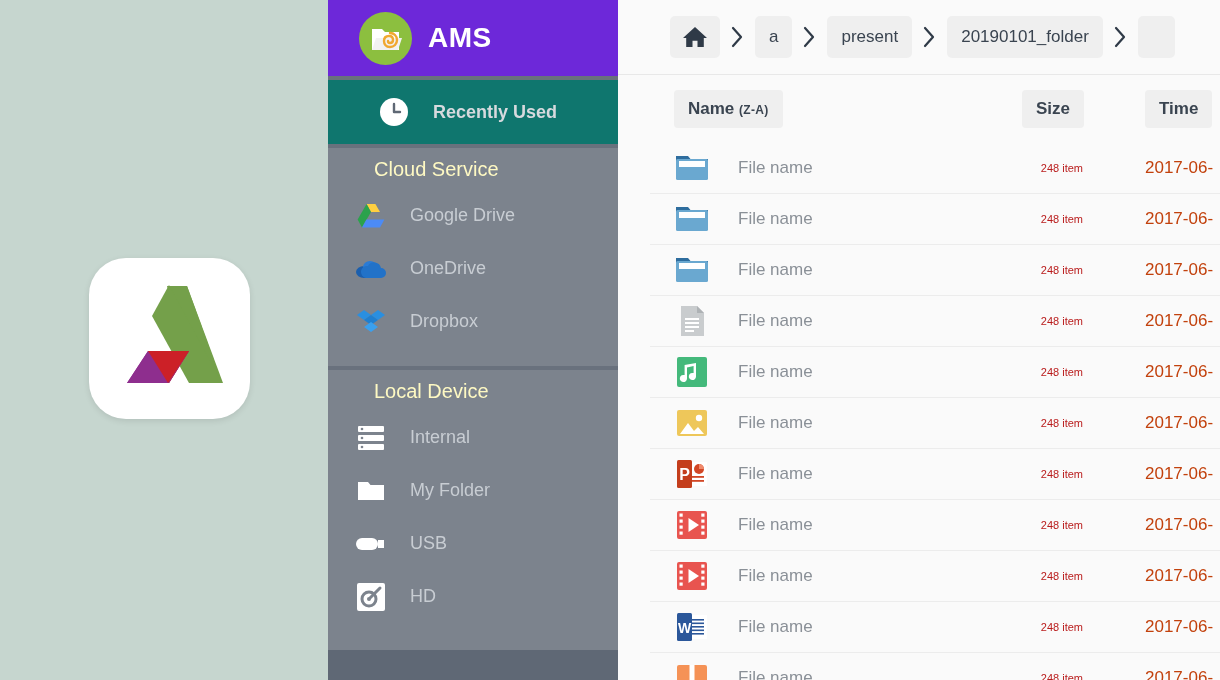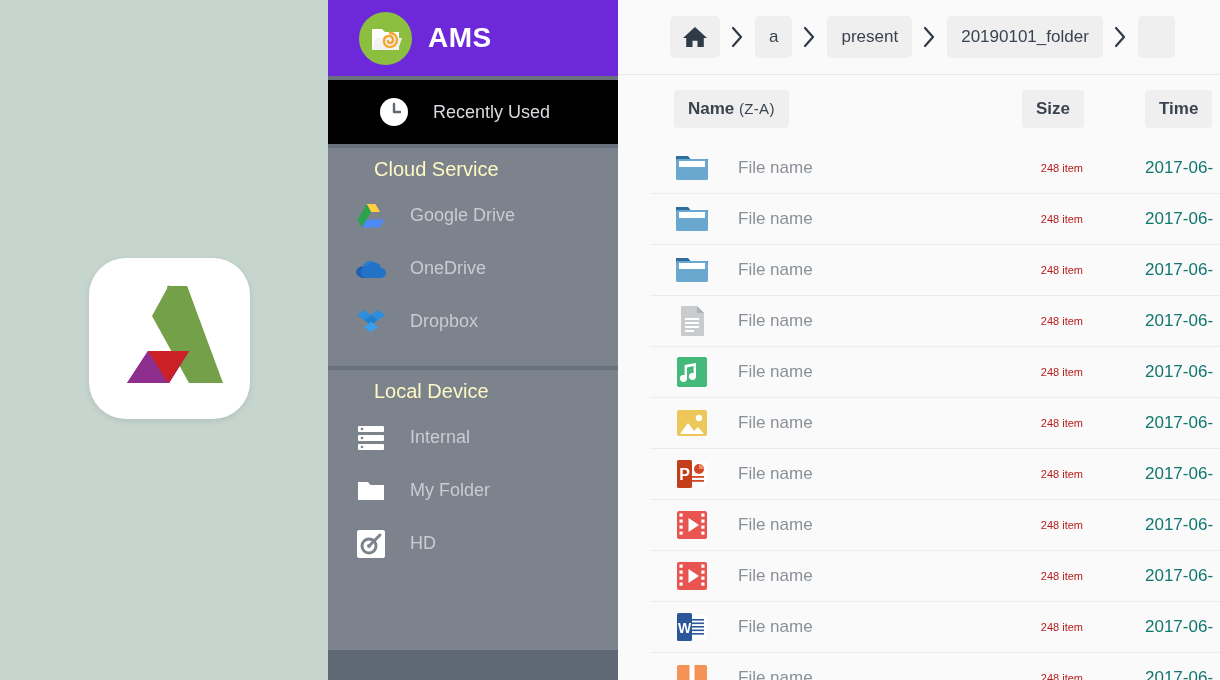--- a/index.html
+++ b/index.html
@@ -43,24 +43,25 @@
     color: #ffffff;
     font-size: 28px;
     font-weight: bold;
     letter-spacing: 0.5px;
   }
 
   .sb-divider { height: 4px; background: #69717d; }
 
   .sb-recent {
     height: 64px;
-    background: #000000;
+    background: #0f766e;
     display: flex; align-items: center;
     padding-left: 51px;
     box-sizing: border-box;
+    font-weight: bold;
   }
   .sb-recent .clock { width: 30px; height: 30px; flex: 0 0 30px; }
   .sb-recent .clock svg { display:block; width:30px; height:30px; }
   .sb-recent .lbl {
     margin-left: 24px;
     color: #d7dade; font-size: 18px;
   }
 
   .sb-section {
     color: #fef9c3;
@@ -130,21 +131,21 @@
   .hcell {
     background: #efefef;
     border-radius: 4px;
     color: #3a4450;
     font-size: 17px;
     font-weight: bold;
     padding: 9px 14px;
     position: absolute;
     top: 15px;
   }
-  .hcell .sortdir { font-size: 15px; font-weight: normal; letter-spacing: .3px; }
+  .hcell .sortdir { font-size: 12px; font-weight: bold; letter-spacing: .3px; }
   .h-name { left: 56px; }
   .h-size { left: 404px; }
   .h-time { left: 527px; }
 
   .rows { position: relative; }
   .row {
     height: 51px;
     display: flex; align-items: center;
     position: relative;
     padding-left: 56px;
@@ -161,21 +162,21 @@
     margin-left: 28px;
     color: #8a9097; font-size: 17px;
   }
   .row .fsize {
     position: absolute; left: 385px;
     color: #b91c1c; font-size: 11px;
     text-align: right; width: 80px;
   }
   .row .ftime {
     position: absolute; left: 527px;
-    color: #0f766e; font-size: 17px;
+    color: #c2410c; font-size: 17px;
     white-space: nowrap;
   }
 </style>
 </head>
 <body>
 
 <div id="root">
 
   <div class="app-icon">
     <svg viewBox="0 0 161 161">
@@ -279,20 +280,29 @@
 
     <div class="sb-item">
       <span class="ico">
         <svg width="28" height="24" viewBox="0 0 28 24">
           <path d="M1 3h10l2.5 3H27v15H1z" fill="#ffffff"></path>
         </svg>
       </span>
       <span class="lbl">My Folder</span>
     </div>
 
+    <div class="sb-item">
+      <span class="ico">
+        <svg width="30" height="16" viewBox="0 0 30 16">
+          <rect x="0" y="2" width="22" height="12" rx="6" fill="#ffffff"></rect>
+          <rect x="22" y="4" width="6" height="8" fill="#ffffff"></rect>
+        </svg>
+      </span>
+      <span class="lbl">USB</span>
+    </div>
 
     <div class="sb-item">
       <span class="ico">
         <svg width="28" height="28" viewBox="0 0 28 28">
           <rect x="0" y="0" width="28" height="28" rx="2" fill="#ffffff"></rect>
           <circle cx="12" cy="16" r="7" fill="none" stroke="#7c838d" stroke-width="3"></circle>
           <circle cx="12" cy="16" r="2" fill="#7c838d"></circle>
           <path d="M13.5 14.5L23 5" stroke="#7c838d" stroke-width="3" stroke-linecap="round"></path>
         </svg>
       </span>

